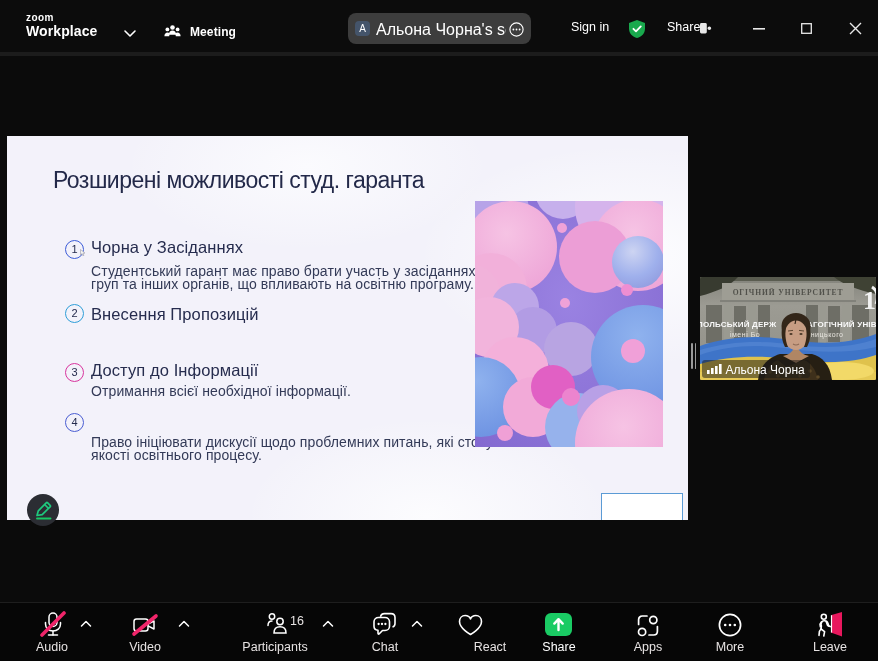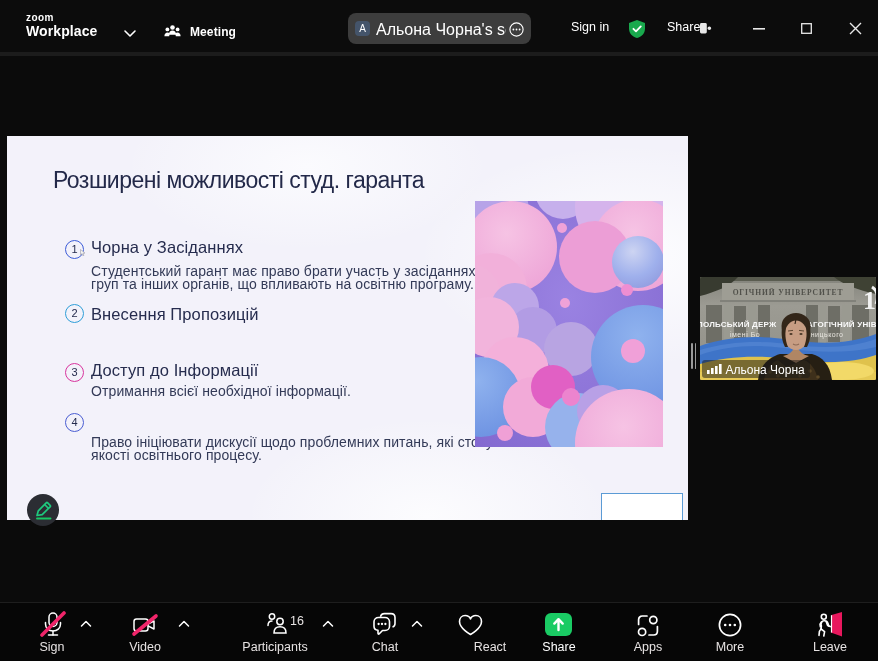--- a/index.html
+++ b/index.html
@@ -262,21 +262,21 @@
 
     <svg class="abs" style="left:40px;top:8px" width="26" height="28" viewBox="0 0 26 28">
       <g stroke="#fff" stroke-width="1.5" fill="none" stroke-linecap="round">
         <rect x="9" y="2" width="8" height="13.5" rx="4"></rect>
         <path d="M5.5 11.5 V13 C5.5 17.2 8.8 20 13 20 C17.2 20 20.5 17.2 20.5 13 V11.5"></path>
         <path d="M13 20 V24"></path>
           <path d="M8.5 24 H17.5"></path>
       </g>
       <path d="M2 24 L24 2" stroke="#f0256a" stroke-width="3.6" stroke-linecap="round"></path>
     </svg>
-    <div class="tlabel" style="left:2px;">Sign</div>
+    <div class="tlabel" style="left:2px;">Audio</div>
     <svg class="abs" style="left:80px;top:17px" width="12" height="8" viewBox="0 0 12 8">
         <path d="M1.5 6 L6 1.5 L10.5 6" stroke="#fff" stroke-width="1.5" fill="none" stroke-linecap="round" stroke-linejoin="round"></path>
       </svg>
 
     <svg class="abs" style="left:131px;top:10px" width="28" height="24" viewBox="0 0 28 24">
       <g stroke="#fff" stroke-width="1.5" fill="none" stroke-linejoin="round">
         <rect x="3" y="6" width="14" height="12" rx="2.5"></rect>
         <path d="M17 12.8 L23 16 V8 L17 11.2"></path>
       </g>
       <path d="M3 21 L25 3" stroke="#f0256a" stroke-width="3.6" stroke-linecap="round"></path>

